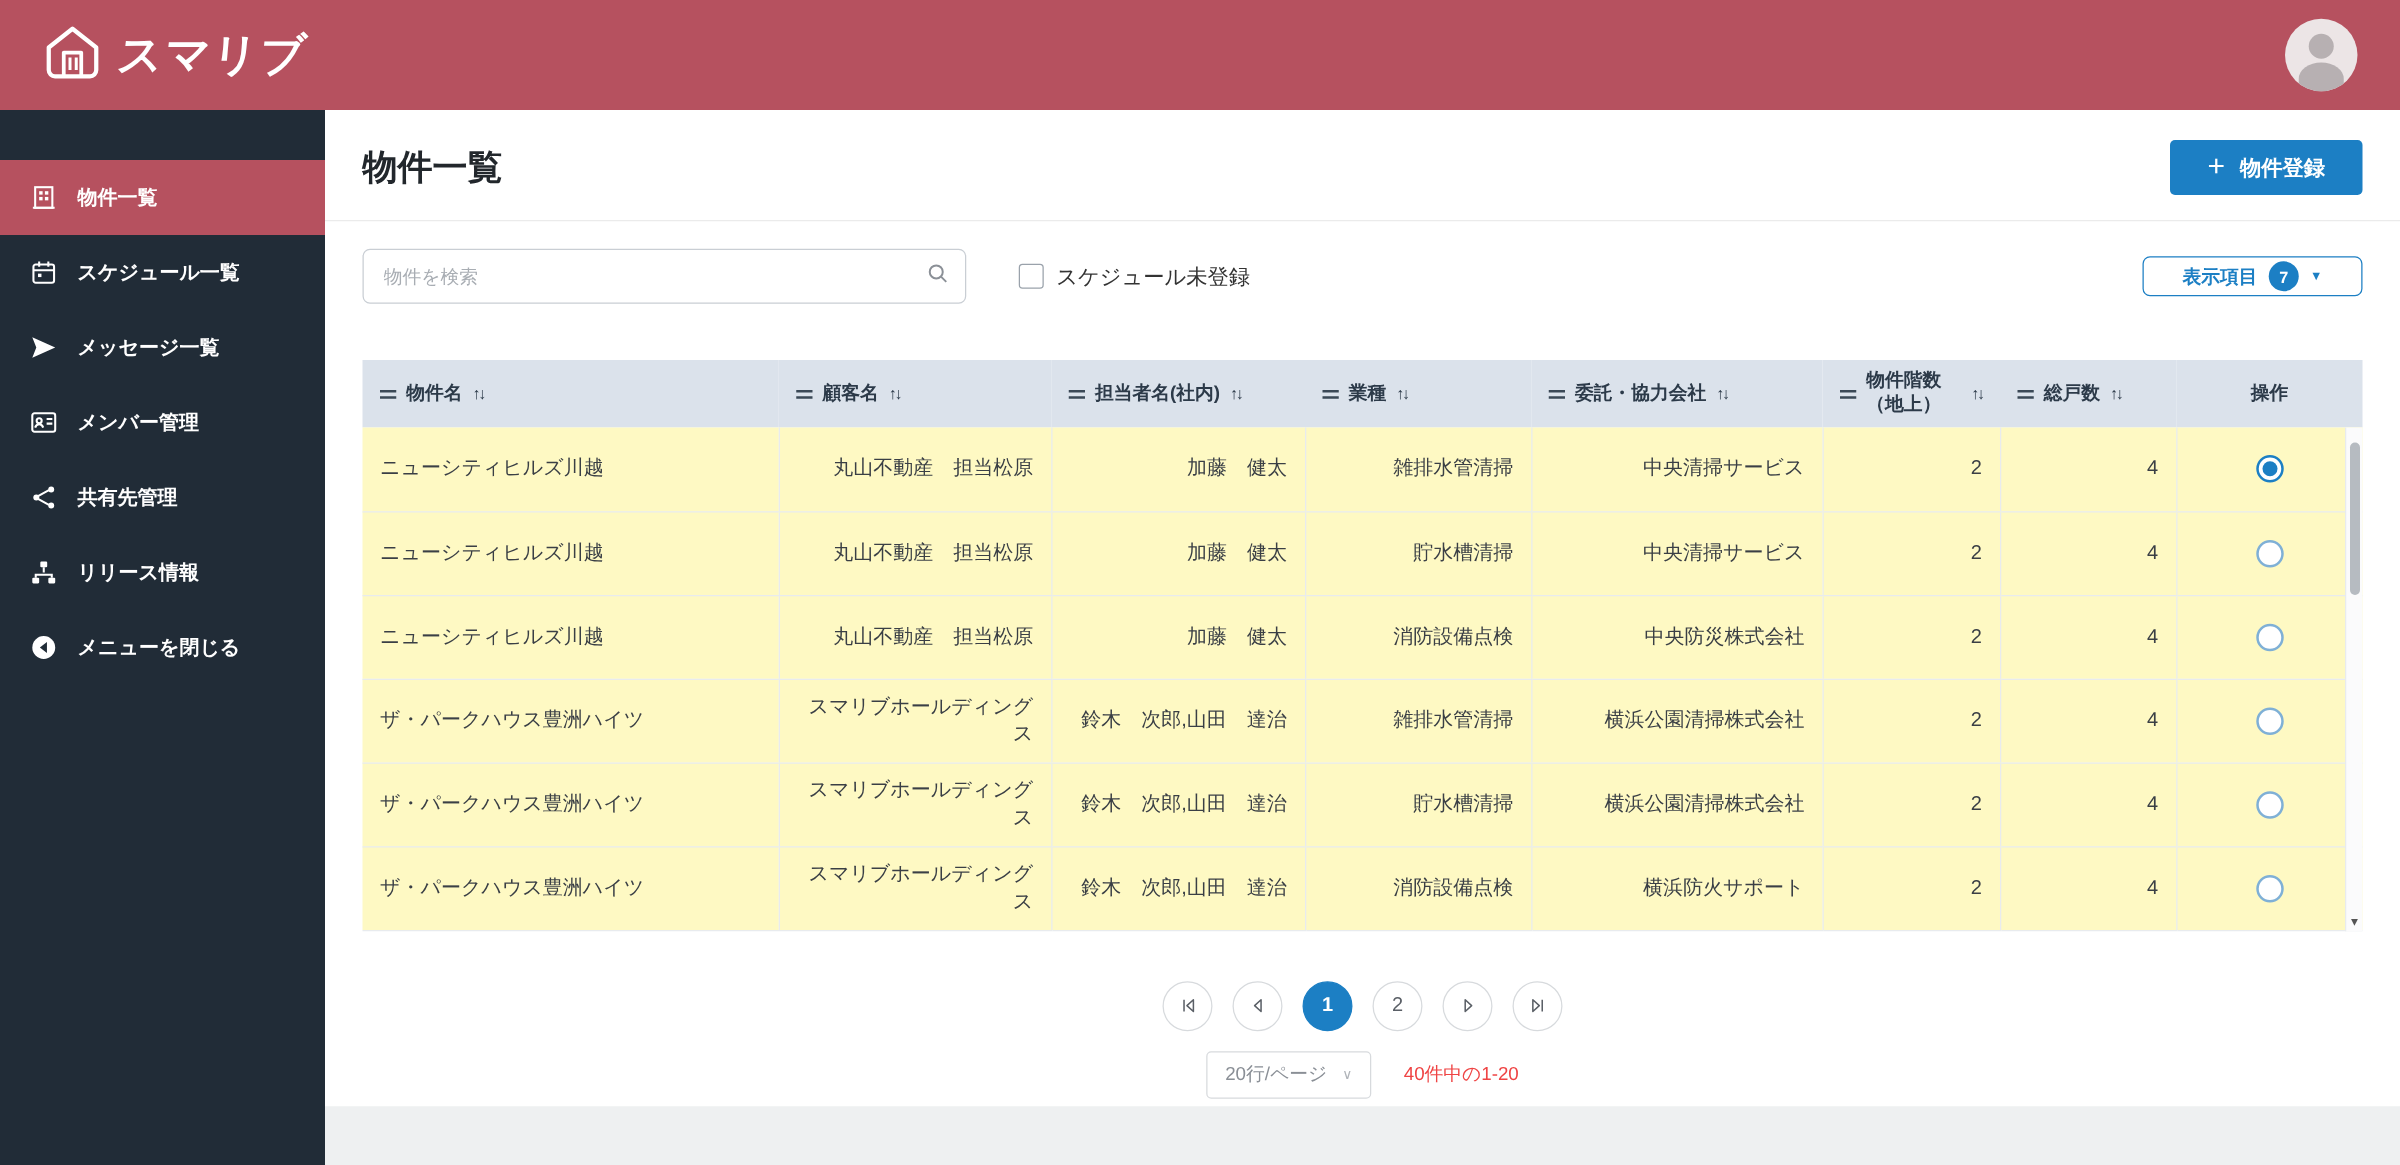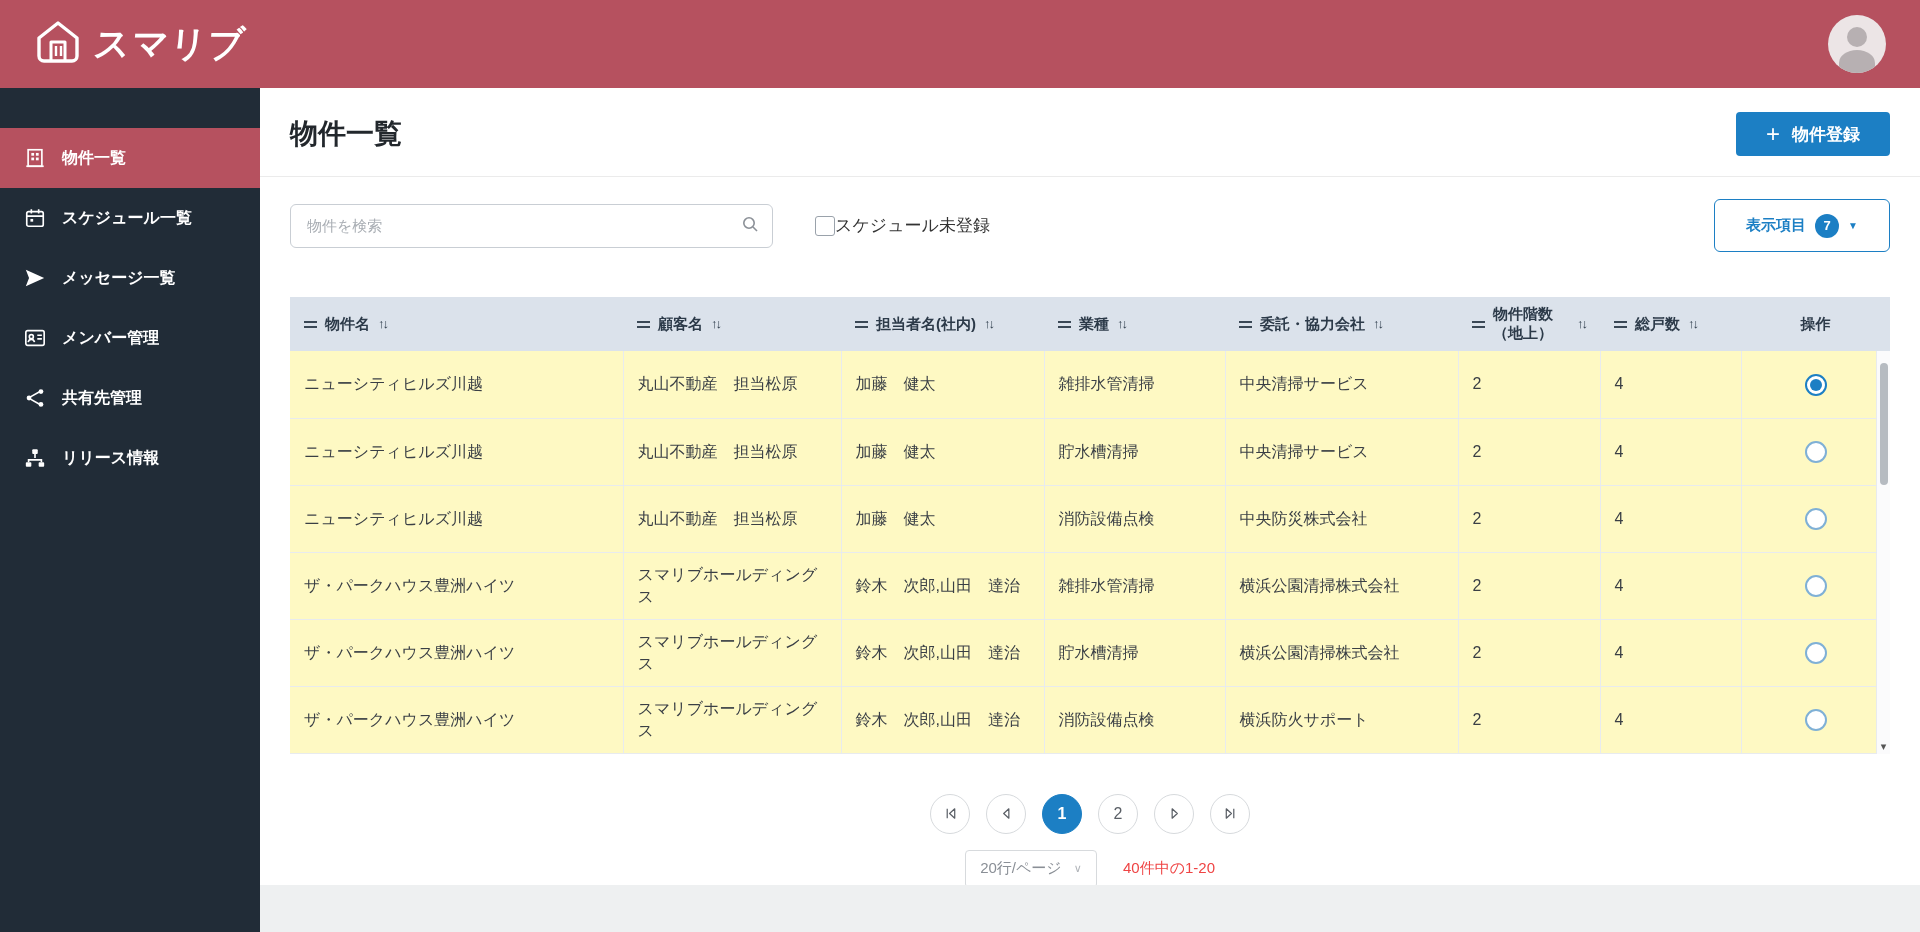--- a/index.html
+++ b/index.html
@@ -36,43 +36,43 @@
     background:#1c7fc4; color:#fff; border:none; border-radius:4px; font-size:17px; font-weight:bold; cursor:pointer;
     font-family:inherit; }
   .btn-primary .plus { font-size:24px; font-weight:normal; line-height:1; }
 
   .filters { display:flex; align-items:center; padding:22px 30px 0 30px; }
   .search-box { position:relative; width:483px; height:44px; }
   .search-box input { width:100%; height:100%; border:1px solid #c9ced4; border-radius:6px;
     padding:0 46px 0 16px; font-size:15px; color:#333; outline:none; font-family:inherit; }
   .search-box input::placeholder { color:#a8adb3; }
   .search-icon { position:absolute; right:14px; top:50%; transform:translateY(-50%); }
-  .chk-wrap { display:flex; align-items:center; margin-left:42px; cursor:pointer; }
+  .chk-wrap { display:flex; align-items:center; gap:10px; margin-left:42px; cursor:pointer; }
   .chk-box { width:20px; height:20px; border:1px solid #9aa2ab; border-radius:3px; background:#fff; }
   .chk-label { font-size:17px; color:#333; }
-  .btn-outline { margin-left:auto; width:176px; height:53px; background:#fff; border:1px solid #1c7fc4;
+  .btn-outline { margin-left:auto; width:176px; height:32px; background:#fff; border:1px solid #1c7fc4;
     border-radius:6px; color:#1c7fc4; font-size:15px; font-weight:bold; display:flex; align-items:center;
     justify-content:center; gap:9px; cursor:pointer; font-family:inherit; }
   .badge { width:24px; height:24px; border-radius:50%; background:#1c7fc4; color:#fff; font-size:13px;
     display:inline-flex; align-items:center; justify-content:center; font-weight:bold; }
   .caret-down { font-size:10px; color:#1c7fc4; }
 
   
   .table-wrap { margin:45px 30px 0 30px; position:relative; }
   table { width:100%; border-collapse:collapse; table-layout:fixed; }
   thead th { background:#dbe2eb; height:54px; text-align:left; padding:0 14px;
     font-size:15px; color:#2c3a49; font-weight:bold; }
   .th-inner { display:flex; align-items:center; gap:8px; line-height:1.25; }
   .th-inner.center { justify-content:center; }
   .col-menu { display:inline-flex; flex-direction:column; gap:3px; flex:0 0 auto; cursor:pointer; }
   .col-menu i { display:block; width:13px; height:2px; background:#3a4856; }
   .sort-icon { font-size:13px; letter-spacing:-2px; font-weight:bold; color:#2c3a49; cursor:pointer; flex:0 0 auto; }
   tbody td { height:67px; padding:8px 14px; font-size:16px; color:#3a3f45; background:#fef9c3;
     border-bottom:1px solid #e8ebee; line-height:1.35; vertical-align:middle; word-break:break-all; }
-  tbody td + td { border-left:1px solid #e8ebee; }
+  tbody td + td { border-left:1px solid #e8ebee;text-align:right; }
   td.op-cell { text-align:center; }
   .radio { display:inline-block; width:22px; height:22px; border:2px solid #7fb0d6; border-radius:50%;
     position:relative; background:#fff; cursor:pointer; vertical-align:middle; }
   .radio.checked { border-color:#1c7fc4; }
   .radio.checked::after { content:""; position:absolute; inset:3px; background:#1c7fc4; border-radius:50%; }
 
   
   .scrollbar { position:absolute; top:54px; right:0; bottom:0; width:14px; background:#fbfbfc;
     border-left:1px solid #e8ebee; }
   .scroll-thumb { position:absolute; top:12px; left:3px; width:8px; height:122px; background:#b6bbc1; border-radius:4px; cursor:pointer; }
@@ -167,20 +167,29 @@
       <div class="side-item">
         <span class="side-icon">
           <svg viewBox="0 0 24 24" fill="#fff">
             <rect x="9" y="2.5" width="6" height="5" rx="1"></rect>
             <rect x="2" y="16.5" width="6" height="5" rx="1"></rect>
             <rect x="16" y="16.5" width="6" height="5" rx="1"></rect>
             <path d="M12 7.5v4.5M5 16.5v-2.5h14v2.5" stroke="#fff" stroke-width="1.8" fill="none"></path>
           </svg>
         </span>
         <span class="side-label">リリース情報</span>
+      </div>
+      <div class="side-item">
+        <span class="side-icon">
+          <svg viewBox="0 0 24 24">
+            <circle cx="12" cy="12" r="10" fill="#fff"></circle>
+            <path d="M14.8 7.2 L8.6 12 l6.2 4.8z" fill="#212c37"></path>
+          </svg>
+        </span>
+        <span class="side-label">メニューを閉じる</span>
       </div>
     </nav>
 </aside>
 
 <main class="main">
   <div class="content">
 
     <div class="page-head">
       <h1 class="page-title">物件一覧</h1>
       <button class="btn-primary">

